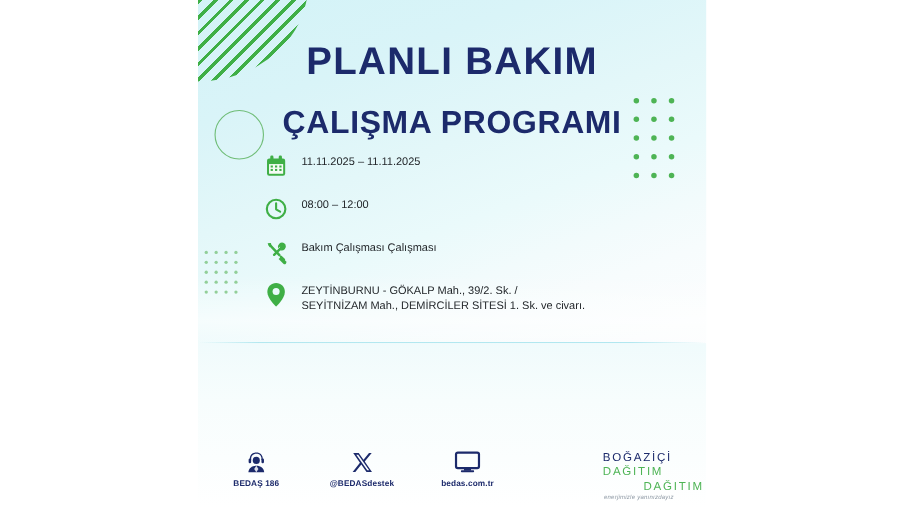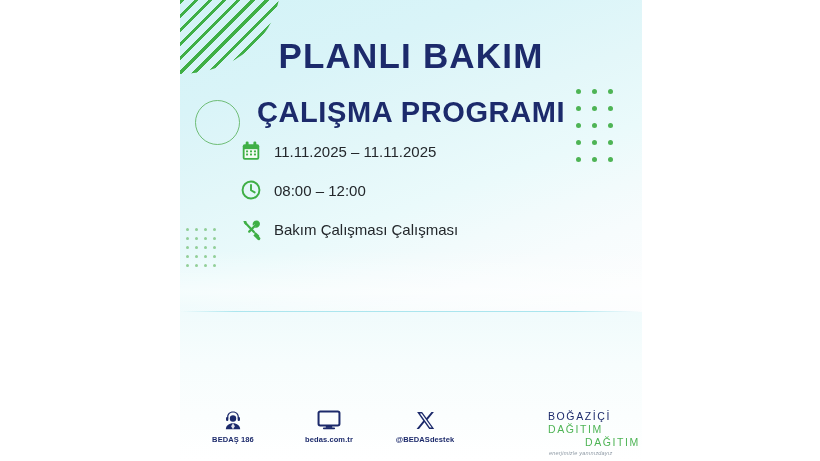--- a/index.html
+++ b/index.html
@@ -169,21 +169,21 @@
     width: 26px;
     min-width: 26px;
     height: 26px;
     margin-right: 10px;
     display: flex;
     align-items: center;
     justify-content: center;
   }
   .info-text {
     color: #23272b;
-    font-size: 15px;
+    font-size: 10px;
     line-height: 1.42;
     padding-top: 3px;
     font-family: "Liberation Sans", sans-serif;
   }
   .info-text .l2 { display: block; }
 
   
   #footer-contacts {
     position: absolute;
     left: 18px;
@@ -339,20 +339,32 @@
               <path d="M18.6 5.2 L9.6 14.2"></path>
             </g>
             <path d="M3.4 3.2 L6.6 3.0 L7.2 6.3 L5.4 7.0 Z" fill="#3faf46"></path>
             <path d="M16.3 15.8 L20.8 20.3 a1.7 1.7 0 0 1 -2.4 2.4 L13.9 18.2 Z" fill="#3faf46"></path>
             <path d="M20.7 3.3 a4.4 4.4 0 0 0 -5.9 5.6 l1.6 -1.6 1.5 .4 .4 1.5 -1.6 1.6 a4.4 4.4 0 0 0 5.6 -5.9 Z" fill="#3faf46" transform="translate(-1.6,-0.6) scale(0.92) translate(1.6,0.6)"></path>
           </svg>
         </span>
         <span class="info-text">Bakım Çalışması Çalışması</span>
       </div>
 
+      <div class="info-row">
+        <span class="info-icon">
+          <svg width="22" height="24" viewBox="0 0 24 26" aria-hidden="true">
+            <path d="M12 1.4 C7.2 1.4 3.3 5.3 3.3 10.1 C3.3 16.4 12 24.6 12 24.6 C12 24.6 20.7 16.4 20.7 10.1 C20.7 5.3 16.8 1.4 12 1.4 Z" fill="#3faf46"></path>
+            <circle cx="12" cy="9.8" r="3.5" fill="#eafafb"></circle>
+          </svg>
+        </span>
+        <span class="info-text">
+          <span class="l2">ZEYTİNBURNU - GÖKALP Mah., 39/2. Sk. /</span>
+          <span class="l2">SEYİTNİZAM Mah., DEMİRCİLER SİTESİ 1. Sk. ve civarı.</span>
+        </span>
+      </div>
 
     </div>
 
     <div id="footer-contacts">
 
       <div class="contact">
         <span class="c-ico">
           <svg width="22" height="22" viewBox="0 0 24 24" aria-hidden="true">
             <path d="M12 2.6 c-4 0 -6.4 2.6 -6.4 6 v1.4 h1.3 v-1.4 c0 -2.8 2 -4.8 5.1 -4.8 s5.1 2 5.1 4.8 v1.4 h1.3 v-1.4 c0 -3.4 -2.4 -6 -6.4 -6 Z" fill="#1c2a6b"></path>
             <circle cx="12" cy="10.4" r="3.5" fill="#1c2a6b"></circle>
@@ -360,36 +372,36 @@
             <rect x="17.1" y="8.6" width="2.5" height="4.6" rx="1.2" fill="#1c2a6b"></rect>
             <path d="M4.2 22.2 c0 -4 3.5 -6.6 7.8 -6.6 s7.8 2.6 7.8 6.6 Z" fill="#1c2a6b"></path>
             <path d="M12 15.6 l2.1 3.3 l-2.1 3.3 l-2.1 -3.3 Z" fill="#ffffff" opacity=".85"></path>
           </svg>
         </span>
         <span class="c-label">BEDAŞ 186</span>
       </div>
 
       <div class="contact">
         <span class="c-ico">
+          <svg width="21" height="21" viewBox="0 0 24 24" aria-hidden="true">
+            <path d="M2.4 2.2 H8.1 L13.1 9.2 L18.8 2.2 H21.6 L14.4 11.0 L21.9 21.8 H16.2 L10.8 14.1 L4.6 21.8 H1.8 L9.4 12.3 Z M5.6 4.0 L17.0 20.0 H19.0 L7.6 4.0 Z" fill="#1c2a6b"></path>
+          </svg>
+        </span>
+        <span class="c-label">@BEDASdestek</span>
+      </div>
+
+      <div class="contact">
+        <span class="c-ico">
           <svg width="24" height="22" viewBox="0 0 26 24" aria-hidden="true">
             <rect x="1.6" y="2.6" width="22.8" height="15.4" rx="1.8" fill="none" stroke="#1c2a6b" stroke-width="2.2"></rect>
             <rect x="9.5" y="18.4" width="7" height="2.2" fill="#1c2a6b"></rect>
             <rect x="6.4" y="20.2" width="13.2" height="1.9" rx="0.9" fill="#1c2a6b"></rect>
           </svg>
         </span>
         <span class="c-label">bedas.com.tr</span>
-      </div>
-
-      <div class="contact">
-        <span class="c-ico">
-          <svg width="21" height="21" viewBox="0 0 24 24" aria-hidden="true">
-            <path d="M2.4 2.2 H8.1 L13.1 9.2 L18.8 2.2 H21.6 L14.4 11.0 L21.9 21.8 H16.2 L10.8 14.1 L4.6 21.8 H1.8 L9.4 12.3 Z M5.6 4.0 L17.0 20.0 H19.0 L7.6 4.0 Z" fill="#1c2a6b"></path>
-          </svg>
-        </span>
-        <span class="c-label">@BEDASdestek</span>
       </div>
 
     </div>
 
     <div id="brand">
       <span class="brand-line" id="brand-l1">BOĞAZİÇİ</span>
       <span class="brand-line" id="brand-l2">DAĞITIM</span>
       <span class="brand-line" id="brand-l3">DAĞITIM</span>
       <span id="brand-tag">enerjimizle yanınızdayız</span>
     </div>

